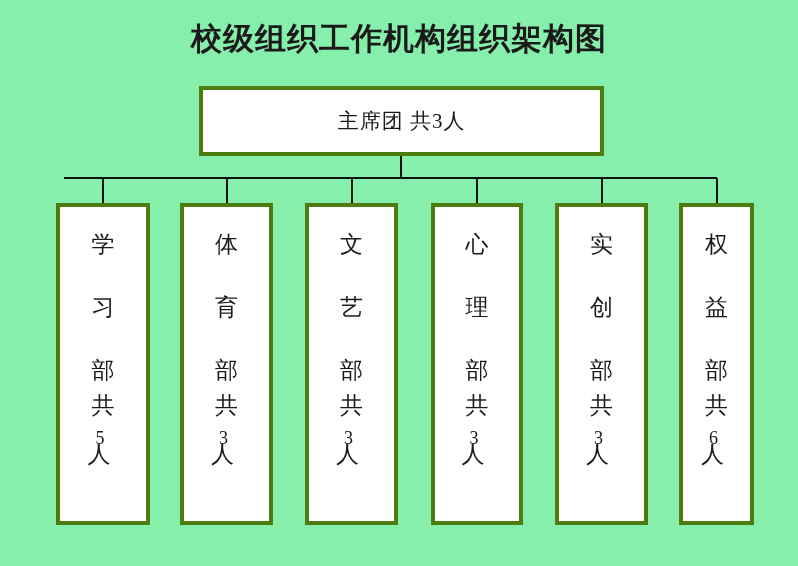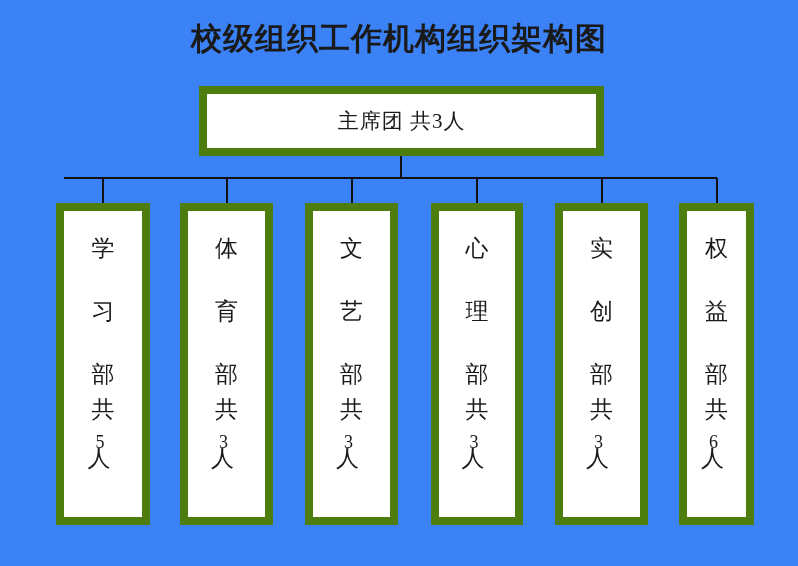--- a/index.html
+++ b/index.html
@@ -7,21 +7,21 @@
     padding: 0;
     background: #ffffff;
   }
   body {
     font-family: "Liberation Serif", "DejaVu Serif", serif;
   }
   #page {
     position: relative;
     width: 798px;
     height: 566px;
-    background: #3b82f6;
+    background: #86efac;
     overflow: hidden;
   }
 
   
   .chart-title {
     position: absolute;
     left: 0;
     top: 18px;
     width: 798px;
     text-align: center;
@@ -31,21 +31,21 @@
     letter-spacing: 1px;
     color: #1a1a1a;
     white-space: nowrap;
   }
 
   
   .node {
     position: absolute;
     box-sizing: border-box;
     background: #ffffff;
-    border: 8px solid #4d7c0f;
+    border: 4px solid #4d7c0f;
   }
 
   .node-root {
     left: 199px;
     top: 86px;
     width: 405px;
     height: 70px;
     display: flex;
     align-items: center;
     justify-content: center;

